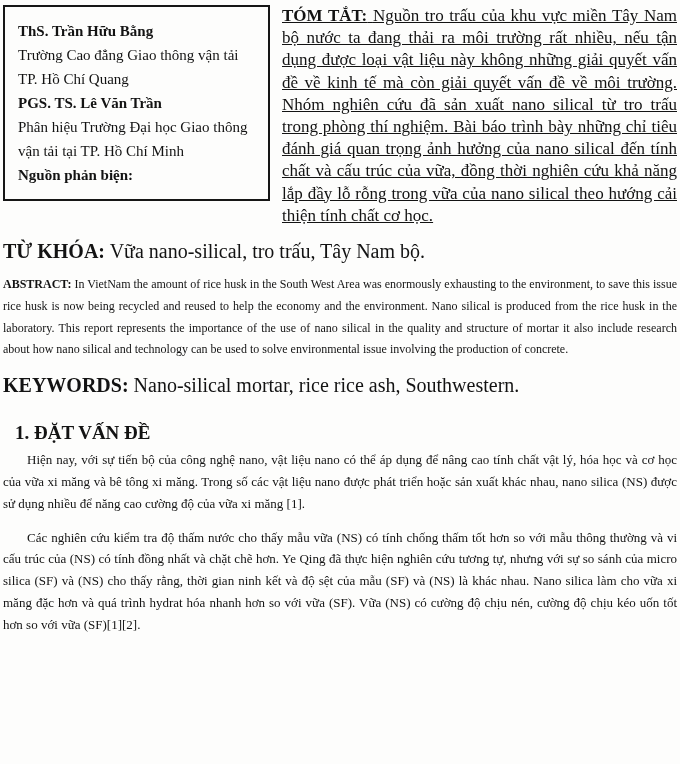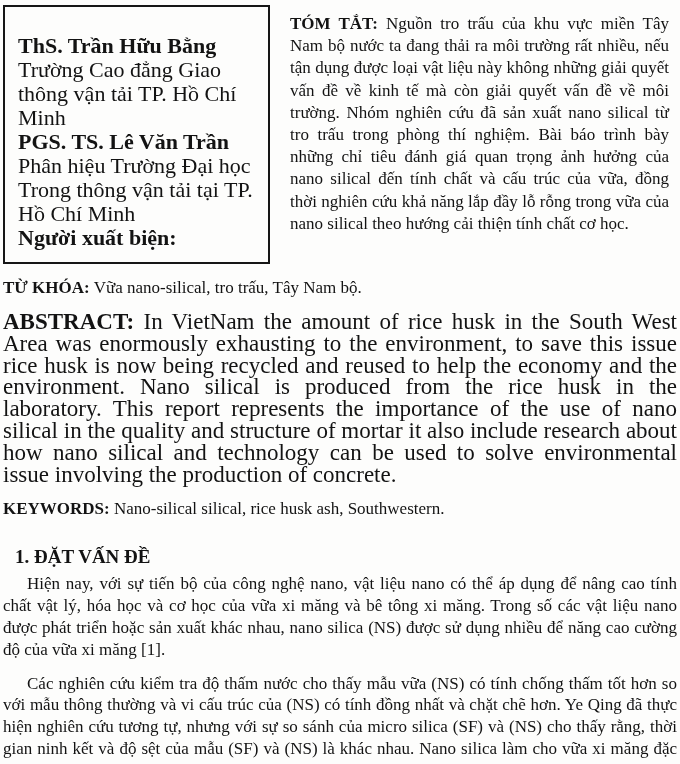--- a/index.html
+++ b/index.html
@@ -20,84 +20,85 @@
   .top-section {
     display: flex;
     align-items: flex-start;
     gap: 12px;
   }
   .author-box {
     box-sizing: border-box;
     flex: 0 0 267px;
     width: 267px;
     border: 2px solid #161616;
-    padding: 27px 12px 12px 13px;
-    font-size: 22px;
+    padding: 12px 12px 12px 13px;
+    font-size: 15px;
     line-height: 24px;
   }
   .author-box .name { font-weight: bold; }
   .author-box .affil { font-weight: normal; }
   .tom-tat-paragraph {
     flex: 1 1 auto;
-    margin: 8px;
+    margin: 0;
     font-size: 17px;
     line-height: 22.2px;
     text-align: justify;
+    text-decoration: underline;
   }
   .runin { font-weight: bold; }
   .kv-line {
     margin: 13px 0 0 0;
-    font-size: 17px;
+    font-size: 20px;
     line-height: 22px;
   }
   .body-paragraph {
     margin: 12px 0 0 0;
-    font-size: 23px;
+    font-size: 12px;
     line-height: 21.8px;
     text-align: justify;
   }
   .section-heading {
     margin: 26px 0 0 12px;
     font-size: 19px;
     font-weight: bold;
     line-height: 22px;
   }
   .indent-paragraph {
     margin: 5px 0 0 0;
-    font-size: 17px;
+    font-size: 13px;
     line-height: 21.8px;
     text-align: justify;
     text-indent: 24px;
   }
   .indent-paragraph.follow { margin-top: 12px; }
 </style>
 </head>
 <body>
 
 <div class="page">
 
   <div class="top-section">
 
     <div class="author-box">
       <div class="name">ThS. Trần Hữu Bằng</div>
-      <div class="affil">Trường Cao đẳng Giao thông vận tải TP. Hồ Chí Minh</div>
+      <div class="affil">Trường Cao đẳng Giao thông vận tải TP. Hồ Chí Quang</div>
       <div class="name">PGS. TS. Lê Văn Trần</div>
-      <div class="affil">Phân hiệu Trường Đại học Trong thông vận tải tại TP. Hồ Chí Minh</div>
-      <div class="name">Người xuất biện:</div>
+      <div class="affil">Phân hiệu Trường Đại học Giao thông vận tải tại TP. Hồ Chí Minh</div>
+      <div class="name">Nguồn phản biện:</div>
     </div>
 
     <p class="tom-tat-paragraph"><b class="runin">TÓM TẮT:</b> <span>Nguồn tro trấu của khu vực miền Tây Nam bộ nước ta đang thải ra môi trường rất nhiều, nếu tận dụng được loại vật liệu này không những giải quyết vấn đề về kinh tế mà còn giải quyết vấn đề về môi trường. Nhóm nghiên cứu đã sản xuất nano silical từ tro trấu trong phòng thí nghiệm. Bài báo trình bày những chỉ tiêu đánh giá quan trọng ảnh hưởng của nano silical đến tính chất và cấu trúc của vữa, đồng thời nghiên cứu khả năng lắp đầy lỗ rỗng trong vữa của nano silical theo hướng cải thiện tính chất cơ học.</span></p>
 
   </div>
 
   <p class="kv-line"><b class="runin">TỪ KHÓA:</b> <span>Vữa nano-silical, tro trấu, Tây Nam bộ.</span></p>
 
   <p class="body-paragraph"><b class="runin">ABSTRACT:</b> <span>In VietNam the amount of rice husk in the South West Area was enormously exhausting to the environment, to save this issue rice husk is now being recycled and reused to help the economy and the environment. Nano silical is produced from the rice husk in the laboratory. This report represents the importance of the use of nano silical in the quality and structure of mortar it also include research about how nano silical and technology can be used to solve environmental issue involving the production of concrete.</span></p>
 
-  <p class="kv-line"><b class="runin">KEYWORDS:</b> <span>Nano-silical silical, rice husk ash, Southwestern.</span></p>
+  <p class="kv-line"><b class="runin">KEYWORDS:</b> <span>Nano-silical mortar, rice rice ash, Southwestern.</span></p>
 
   <h2 class="section-heading">1. ĐẶT VẤN ĐỀ</h2>
 
   <p class="indent-paragraph">Hiện nay, với sự tiến bộ của công nghệ nano, vật liệu nano có thể áp dụng để nâng cao tính chất vật lý, hóa học và cơ học của vữa xi măng và bê tông xi măng. Trong số các vật liệu nano được phát triển hoặc sản xuất khác nhau, nano silica (NS) được sử dụng nhiều để năng cao cường độ của vữa xi măng [1].</p>
 
   <p class="indent-paragraph follow">Các nghiên cứu kiểm tra độ thấm nước cho thấy mẫu vữa (NS) có tính chống thấm tốt hơn so với mẫu thông thường và vi cấu trúc của (NS) có tính đồng nhất và chặt chẽ hơn. Ye Qing đã thực hiện nghiên cứu tương tự, nhưng với sự so sánh của micro silica (SF) và (NS) cho thấy rằng, thời gian ninh kết và độ sệt của mẫu (SF) và (NS) là khác nhau. Nano silica làm cho vữa xi măng đặc hơn và quá trình hydrat hóa nhanh hơn so với vữa (SF). Vữa (NS) có cường độ chịu nén, cường độ chịu kéo uốn tốt hơn so với vữa (SF)[1][2].</p>
 
 </div>
 
 </body></html>

